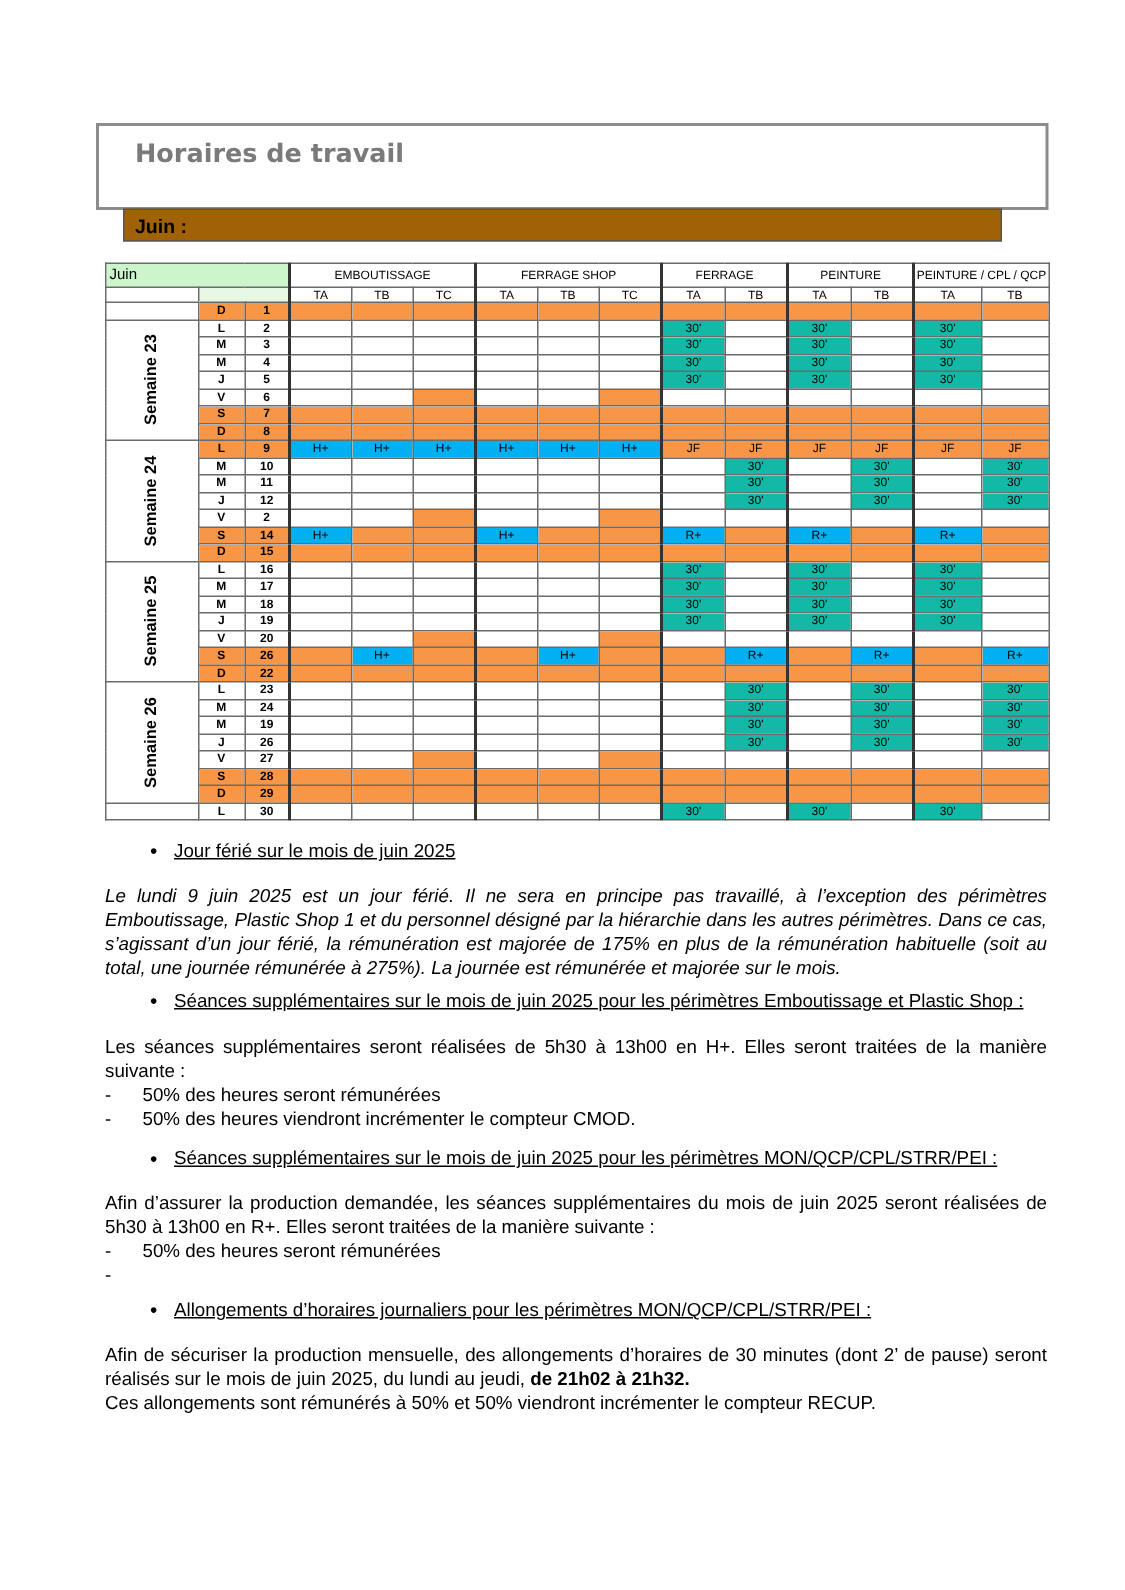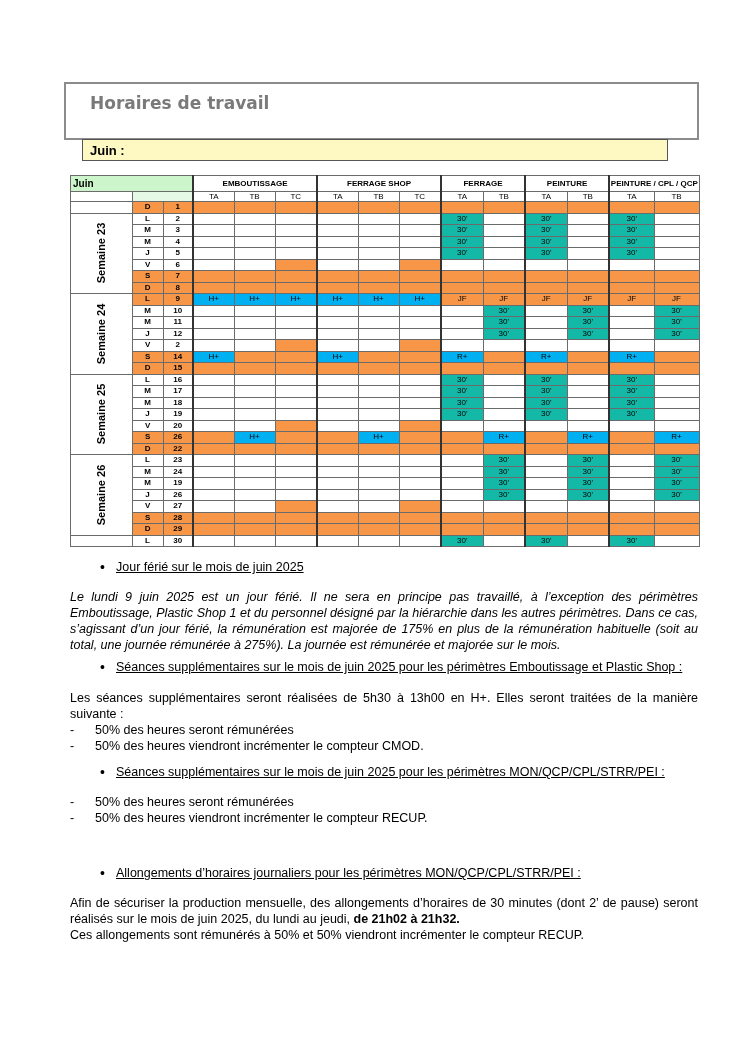--- a/index.html
+++ b/index.html
@@ -9,34 +9,34 @@
   .title-box {
     position: absolute; left: 64px; top: 82px; width: 635px; height: 58px;
     border: 2px solid #8c8c8c; background: #fff;
   }
   .title-box .t {
     position: absolute; left: 24px; top: 9px;
     font-family: "DejaVu Sans", sans-serif; font-weight: bold; font-size: 17px; color: #7a7a7a;
   }
   .month-box {
     position: absolute; left: 82px; top: 139px; width: 586px; height: 22px;
-    border: 1.5px solid #555; background: #fef9c3;
+    border: 1.5px solid #555; background: #a16207;
   }
   .month-box .t { position: absolute; left: 7px; top: 3px; font-weight: bold; font-size: 13px; }
 
   table.sched {
     position: absolute; left: 70px; top: 175px;
     border-collapse: collapse; table-layout: fixed;
     font-size: 8px;
   }
   table.sched td {
     border: 1px solid #6b6b6b; height: 11.5px; padding: 0; text-align: center;
     line-height: 10px; white-space: nowrap; overflow: hidden;
   }
-  table.sched tr.h1 td { height: 16px; font-weight: bold; font-size: 8px; }
+  table.sched tr.h1 td { height: 16px; font-weight: normal; font-size: 8px; }
   table.sched tr.h2 td { height: 10px; font-size: 8px; line-height: 9px; }
   td.juin { background: #ccf5cc; text-align: left !important; font-weight: bold; font-size: 10px !important; padding-left: 2px !important; border-right: 1px solid #ccf5cc; }
   td.juin2 { background: #e6f9e6; }
   td.dl { font-weight: bold; }
   td.dn { font-weight: bold; }
   .or { background: #f79646; }
   .bl { background: #14b8a6; }
   .cy { background: #00b0f0; }
   td.week { font-weight: bold; font-size: 11px; position: relative; }
   td.week span {
@@ -611,22 +611,23 @@
   <p>Les séances supplémentaires seront réalisées de 5h30 à 13h00 en H+. Elles seront traitées de la manière suivante :</p>
   <div class="dash"><span class="d">-</span><span>50% des heures seront rémunérées</span></div>
   <div class="dash"><span class="d">-</span><span>50% des heures viendront incrémenter le compteur CMOD.</span></div>
 </div>
 
 <div class="bullet" style="top:765px;">
   <span class="dot">•</span>
   <span class="u">Séances supplémentaires sur le mois de juin 2025 pour les périmètres MON/QCP/CPL/STRR/PEI :</span>
 </div>
 <div class="doc" style="top:794px;">
+  <p>Afin d’assurer la production demandée, les séances supplémentaires du mois de juin 2025 seront réalisées de 5h30 à 13h00 en R+. Elles seront traitées de la manière suivante :</p>
   <div class="dash"><span class="d">-</span><span>50% des heures seront rémunérées</span></div>
-  <div class="dash"><span class="d">-</span><span>50% des heures viendront incrémenter le compteur RECUP.</span></div>
+  <div class="dash"><span class="d">-</span></div>
 </div>
 
 <div class="bullet" style="top:866px;">
   <span class="dot">•</span>
   <span class="u">Allongements d’horaires journaliers pour les périmètres MON/QCP/CPL/STRR/PEI :</span>
 </div>
 <div class="doc" style="top:895px;">
   <p><span>Afin de sécuriser la production mensuelle, des allongements d’horaires de 30 minutes (dont 2’ de pause) seront réalisés sur le mois de juin 2025, du lundi au jeudi, </span><b>de 21h02 à 21h32.</b></p>
   <p>Ces allongements sont rémunérés à 50% et 50% viendront incrémenter le compteur RECUP.</p>
 </div>

